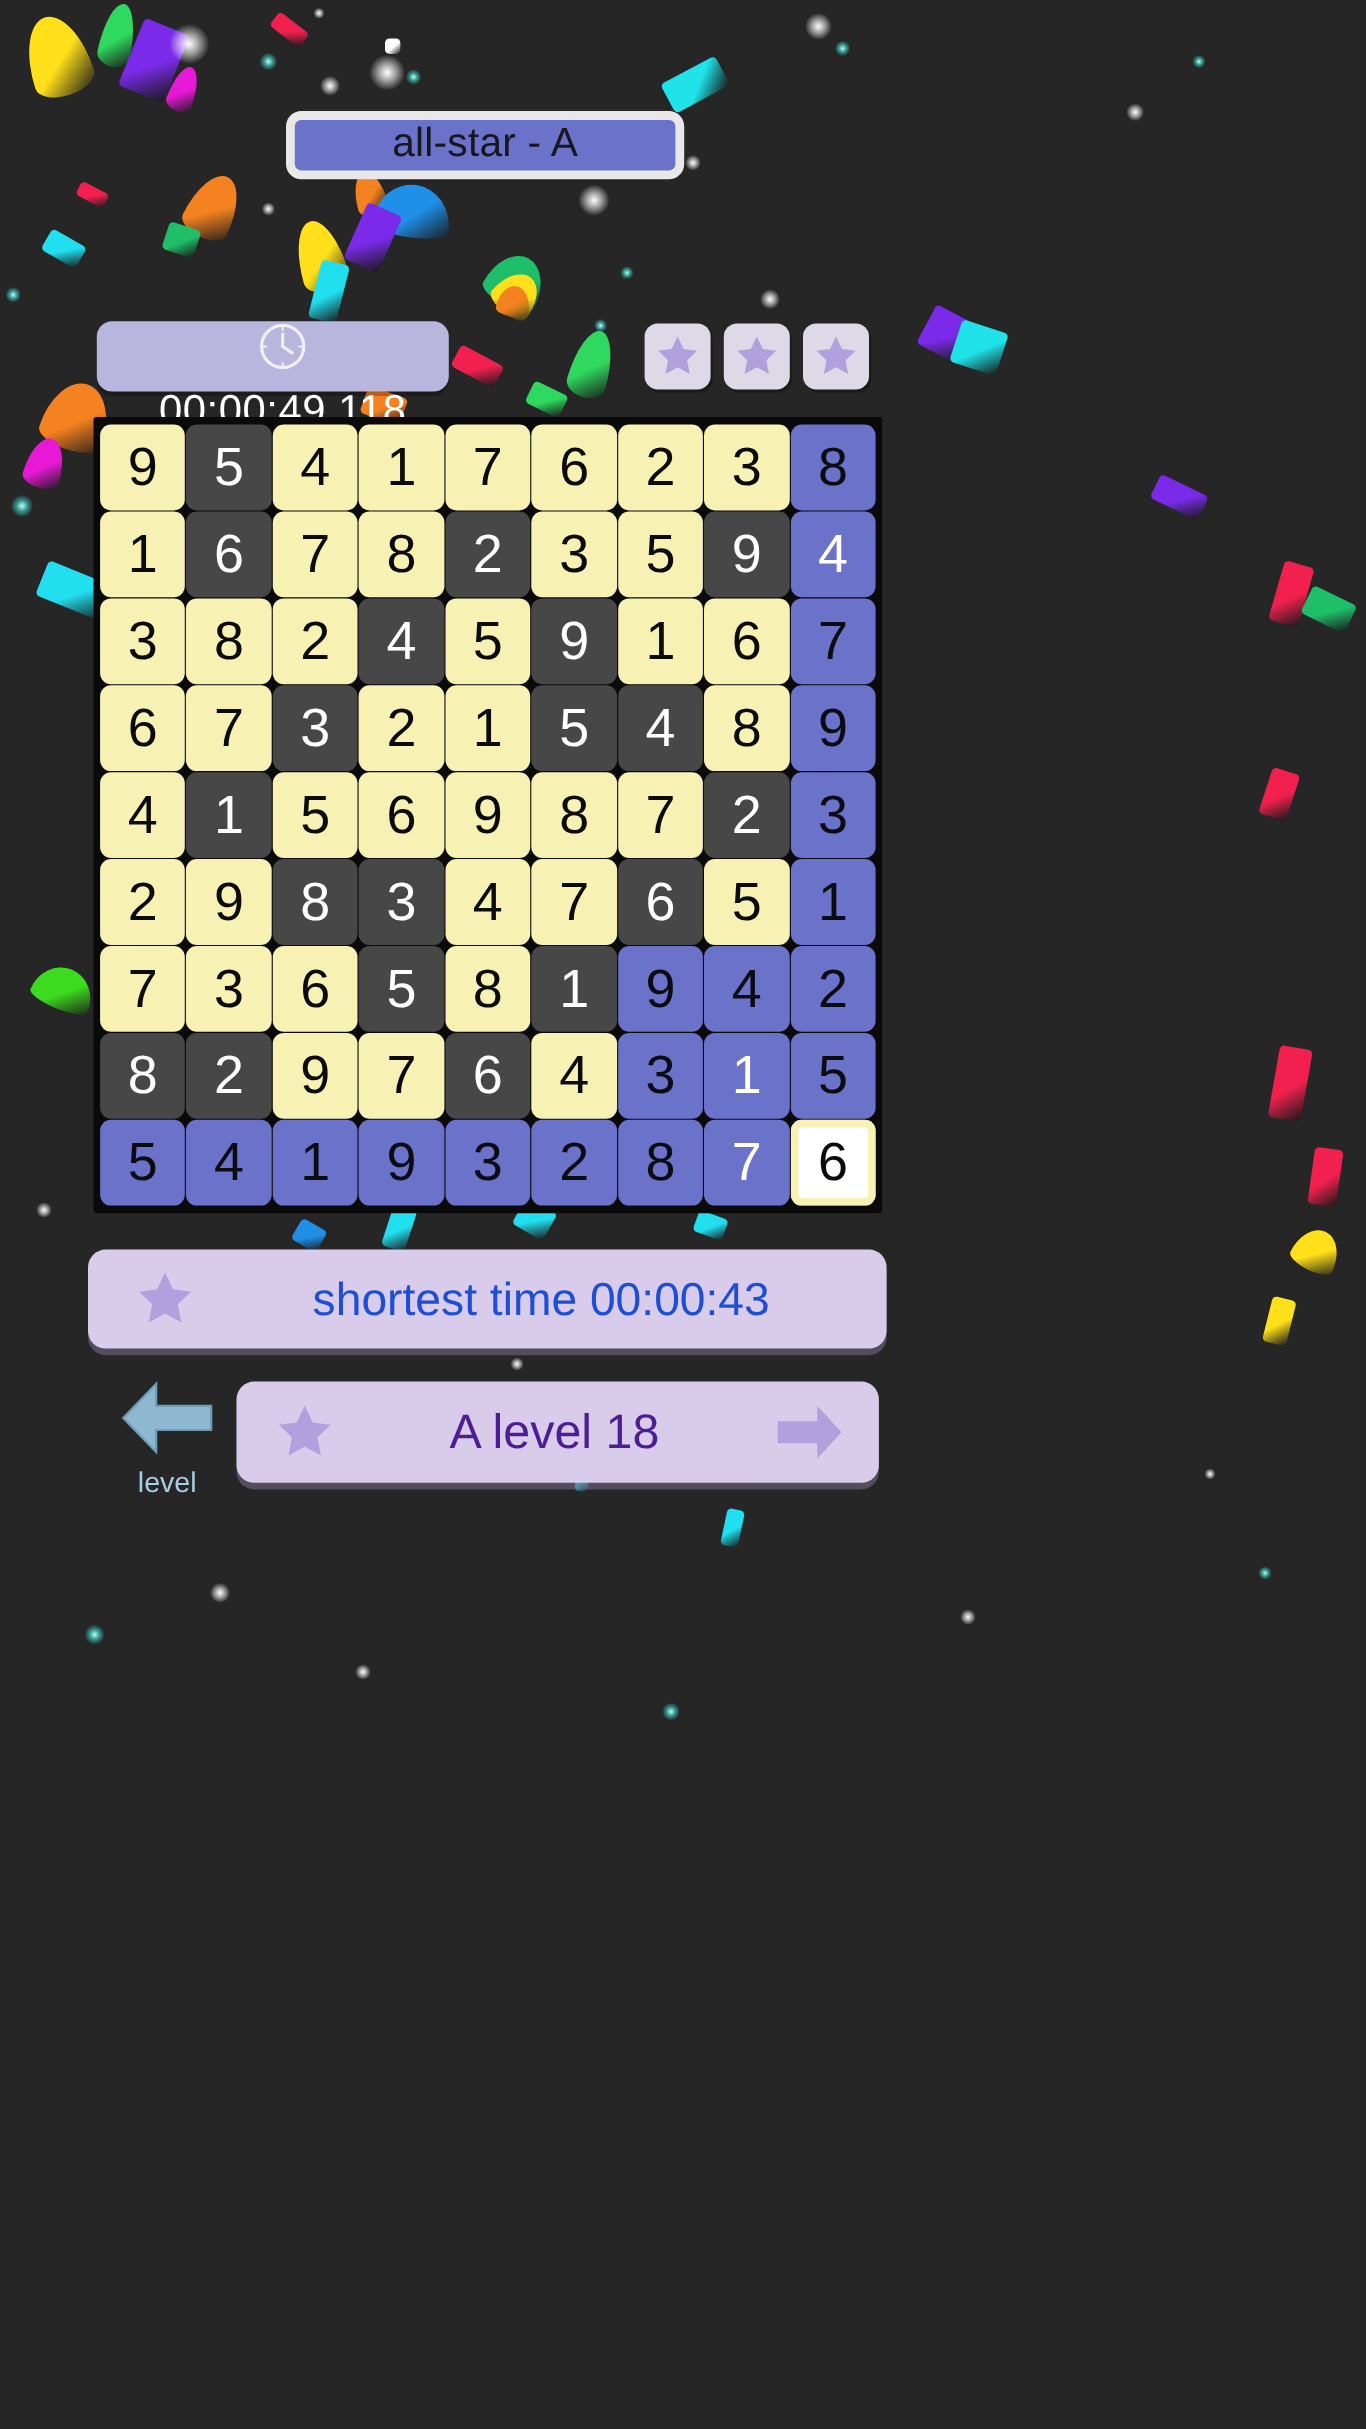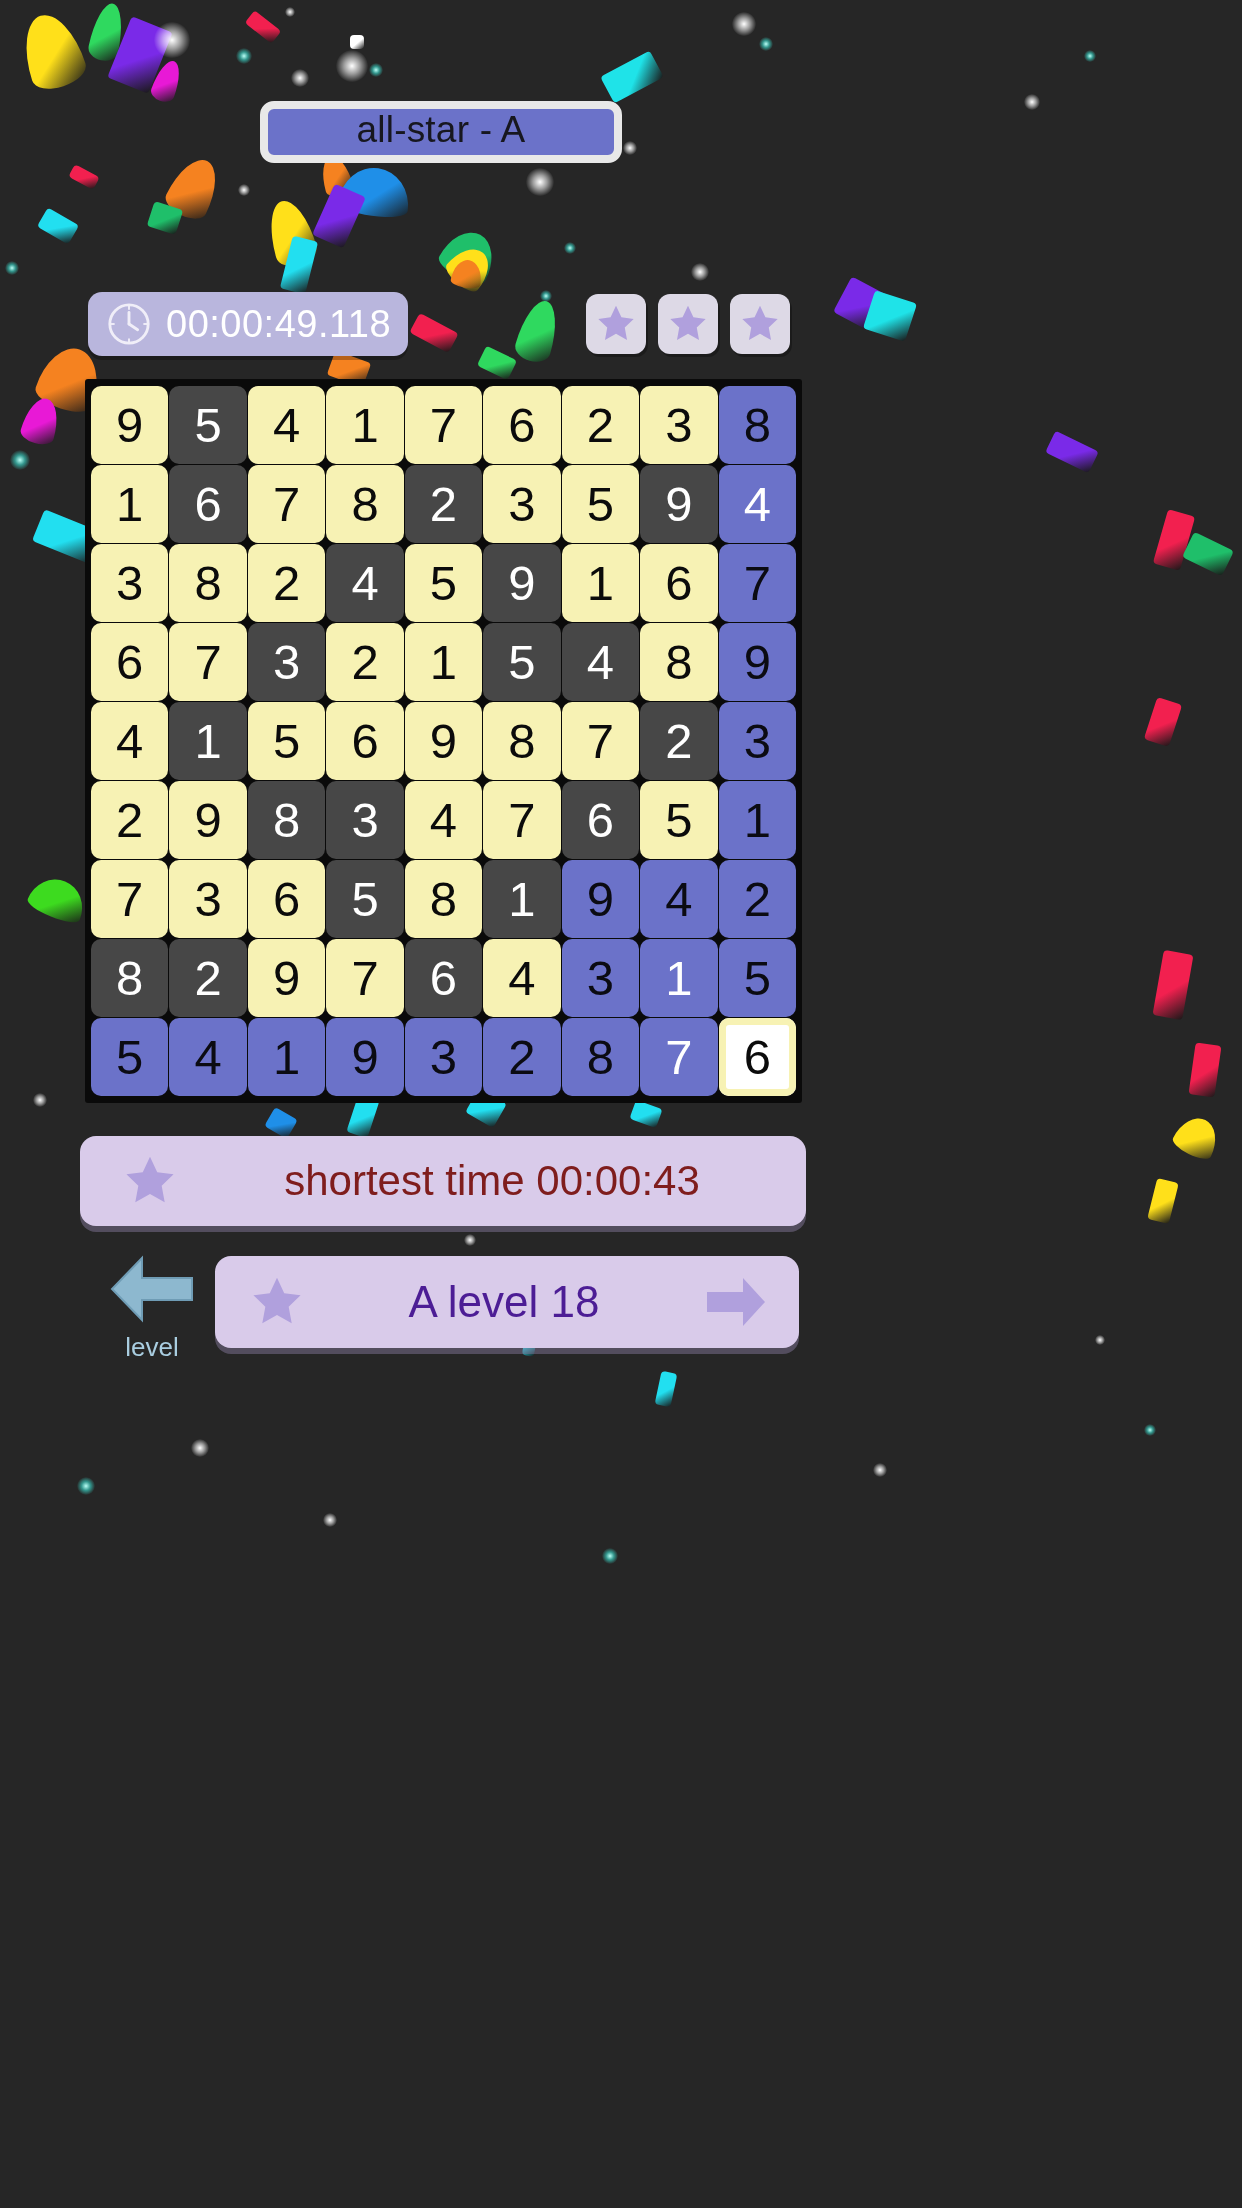--- a/index.html
+++ b/index.html
@@ -60,20 +60,21 @@
   
   .timer {
     position: absolute;
     left: 88px; top: 292px;
     width: 320px; height: 64px;
     background: #b9b6dd;
     border-radius: 14px;
     display: flex; align-items: center; gap: 14px;
     padding-left: 18px;
     box-shadow: 0 4px 0 rgba(0,0,0,0.25);
+    flex-direction: column;
   }
   .clock-icon { width: 46px; height: 46px; flex: 0 0 46px; }
   .timer-text {
     color: #ffffff;
     font-size: 38px;
     letter-spacing: .5px;
   }
 
   
   .stars { position: absolute; left: 586px; top: 294px; width: 210px; height: 62px; }
@@ -131,21 +132,21 @@
     width: 726px; height: 90px;
     background: #d9cbea;
     border-radius: 16px;
     display: flex; align-items: center;
     box-shadow: 0 6px 0 rgba(120,110,140,0.55);
   }
   .shortest .star { margin-left: 42px; width: 56px; height: 56px; }
   .shortest-text {
     flex: 1;
     text-align: center;
-    color: #7f1d1d;
+    color: #1d4ed8;
     font-size: 42px;
   }
 
   
   .back-wrap {
     position: absolute;
     left: 104px; top: 1252px;
     width: 96px;
     display: flex; flex-direction: column; align-items: center; gap: 6px;
   }

